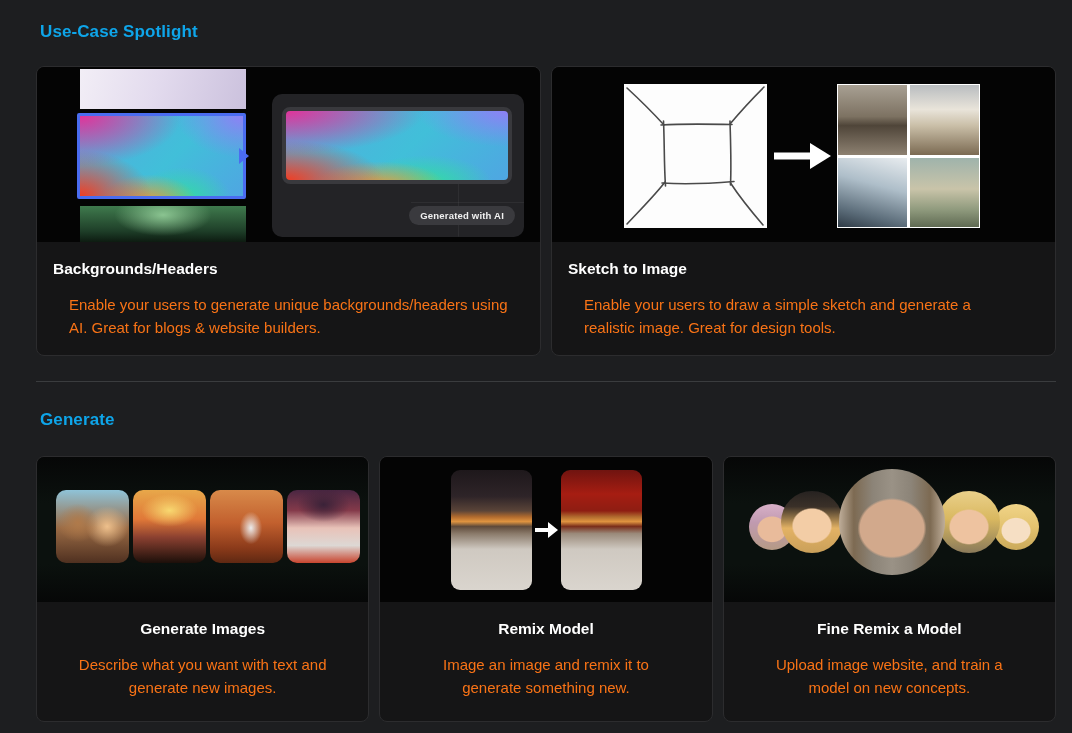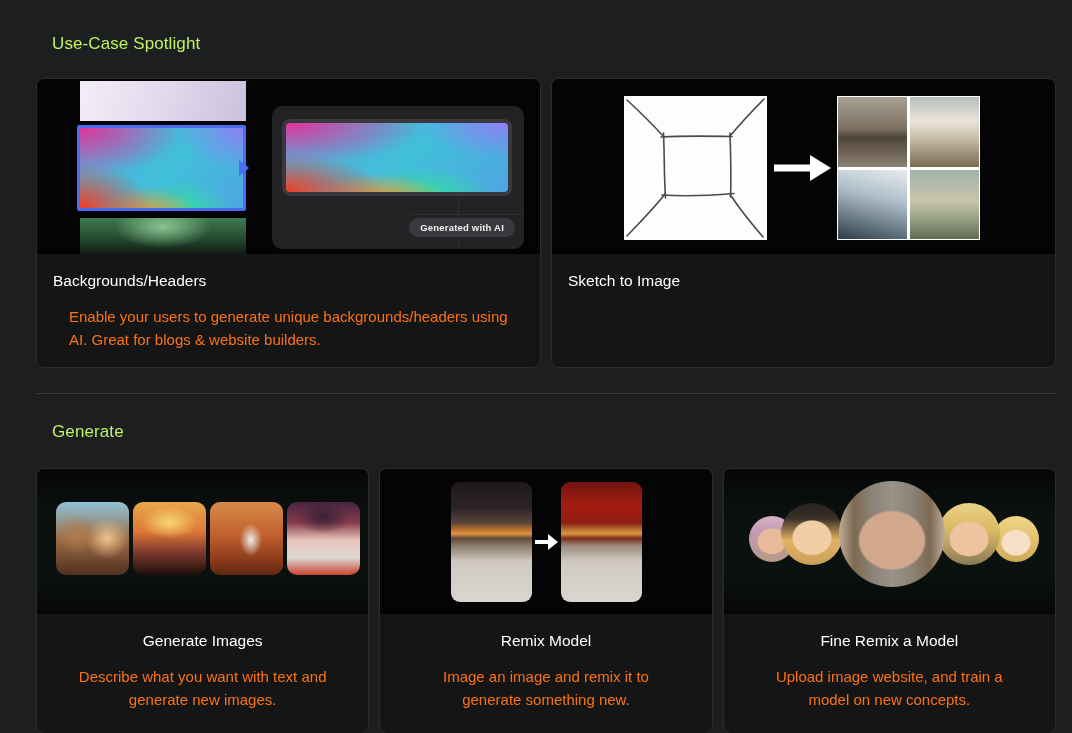--- a/index.html
+++ b/index.html
@@ -7,41 +7,41 @@
   body {
     width:1072px; height:733px;
     background:#1d1e20;
     font-family:"Liberation Sans", sans-serif;
     color:#ececec;
     overflow:hidden;
   }
   .page { padding:18px 16px 0 36px; }
 
   .section-title {
-    margin:16px; font-size:17px; font-weight:400; color:#bef264;
+    margin:4px; font-size:17px; font-weight:700; color:#0ea5e9;
     letter-spacing:.1px; line-height:19px;
   }
   .cards-row { display:flex; gap:10px; margin-top:25px; }
 
   .card {
     position:relative; flex:1;
     background:#151516;
     border:1px solid #2c2c2e;
     border-radius:8px;
     overflow:hidden;
   }
   .row1 .card { height:290px; }
   .row2 .card { height:266px; }
 
   .media { position:relative; overflow:hidden; background:#040404; }
   .row1 .media { height:175px; }
   .row2 .media { height:145px; }
 
   .card-body { padding:18px 16px 0 16px; }
-  .card-title { margin:0 0 10px 0; font-size:15.5px; font-weight:400; color:#ffffff; }
+  .card-title { margin:0 0 10px 0; font-size:15.5px; font-weight:700; color:#ffffff; }
   .card-desc  { margin:16px; font-size:15px; line-height:1.5; color:#f97316; }
 
   .divider { border:none; border-top:1px solid #3a3c3e; margin:25px 0 0 0; }
   .features-title { margin-top:28px; }
   .row2 { margin-top:27px;text-align:center; }
 
   
   .ai-gradient {
     background:
       radial-gradient(120% 120% at 0% 0%,   rgba(232,45,150,.95), rgba(232,45,150,0) 52%),
@@ -205,20 +205,21 @@
         </div>
         <div class="grid4">
           <div class="c1"></div>
           <div class="c2"></div>
           <div class="c3"></div>
           <div class="c4"></div>
         </div>
       </div>
       <div class="card-body">
         <h3 class="card-title">Sketch to Image</h3>
+        <p class="card-desc">Enable your users to draw a simple sketch and generate a realistic image. Great for design tools.</p>
       </div>
     </article>
   </div>
 
   <hr class="divider">
 
   <h2 class="section-title features-title">Generate</h2>
 
   <div class="cards-row row2">
 

